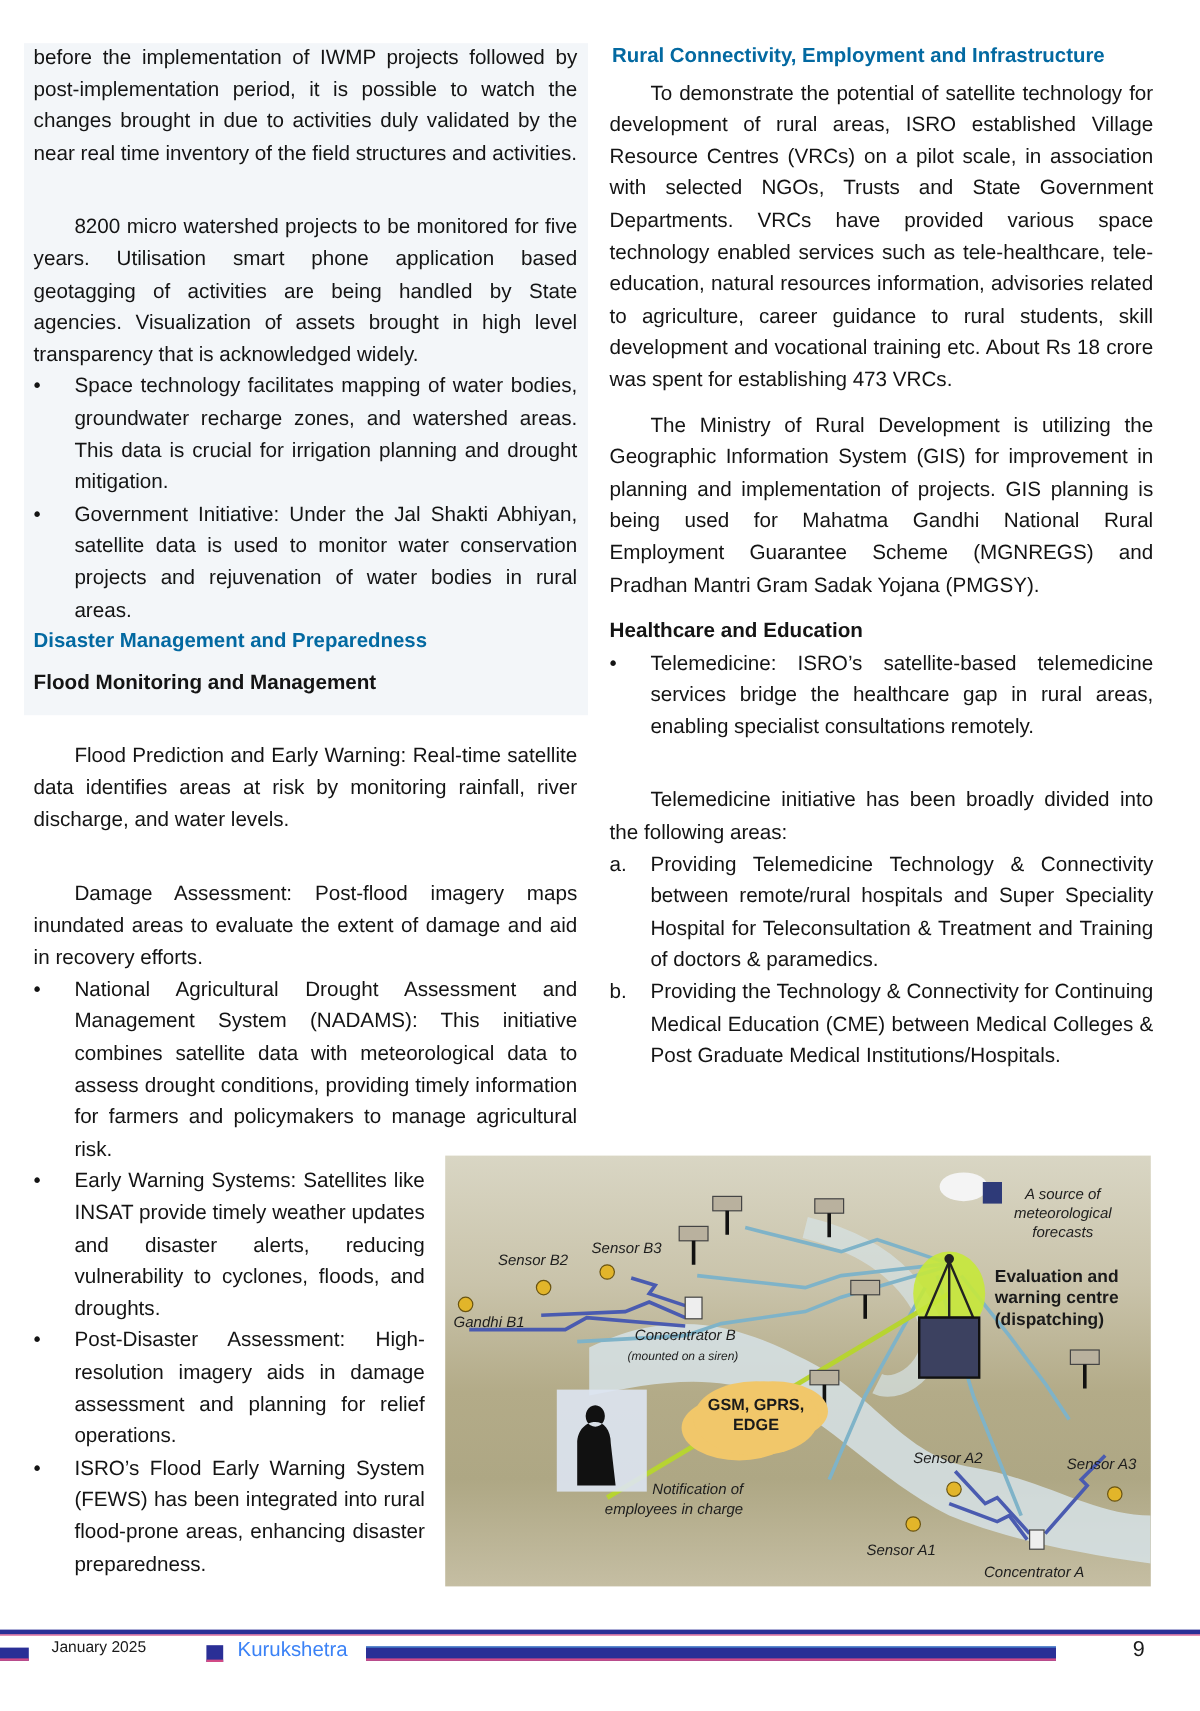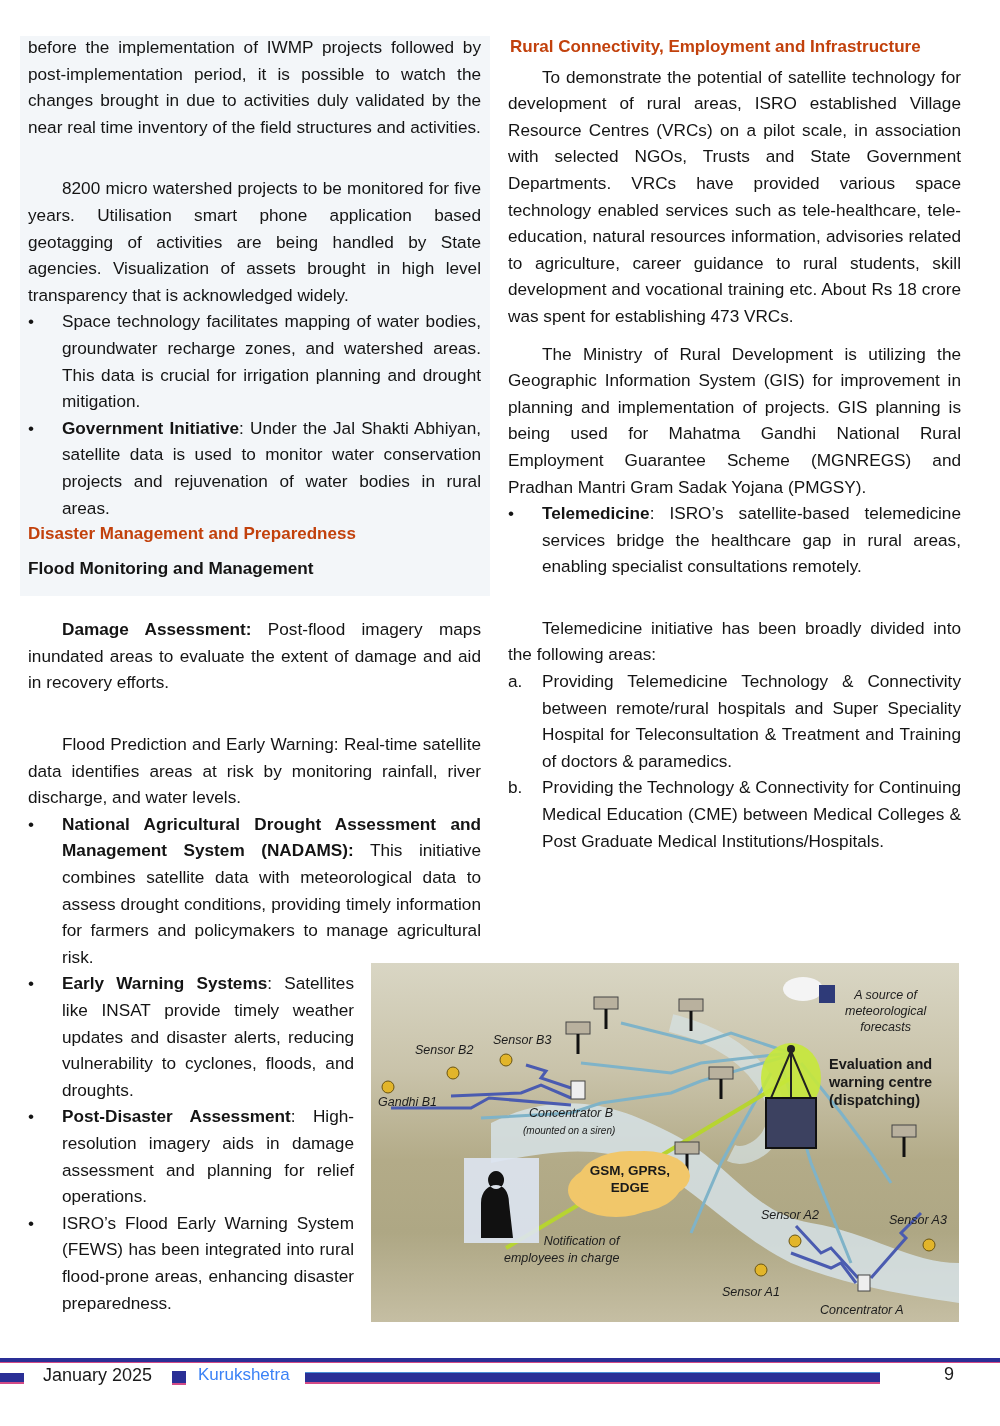--- a/index.html
+++ b/index.html
@@ -12,28 +12,28 @@
   .page-bg-left {
     position:absolute; left:20px; top:36px; width:470px; height:560px;
     background:#f3f6f9;
   }
   .col { position:absolute; font-size:17.2px; line-height:26.6px; }
   .col-left { left:28px; top:34px; width:453px; }
   .col-right { left:508px; top:34px; width:453px; }
   p { margin:0; text-align:justify; }
   p.indent { text-indent:34px;margin-top:35px; }
   .gap { margin-top:9px; }
-  .h-purple { color:#c2410c; font-weight:bold; font-size:17px; margin:0; }
+  .h-purple { color:#0369a1; font-weight:bold; font-size:17px; margin:0; }
   .h-black { font-weight:bold; font-size:17.2px; margin:0; }
   .bullet { position:relative; padding-left:34px; text-align:justify; margin:0; }
   .bullet .dot { position:absolute; left:0; top:0; }
   .col-left .bullet { padding-left:34px; }
   .lettered { position:relative; padding-left:34px; text-align:justify; margin:0; }
   .lettered .mark { position:absolute; left:0; top:0; }
-  b { font-weight:bold; }
+  b { font-weight:normal; }
   .narrow { width:326px; }
 
   
   .figure {
     position:absolute; left:371px; top:963px; width:588px; height:359px;
     background:linear-gradient(180deg,#d9d6c4 0%,#c9c3aa 30%,#b3ab88 55%,#aea784 75%,#c5bea3 100%);
     overflow:hidden;
   }
   .figure svg { position:absolute; left:0; top:0; }
   .fig-label {
@@ -52,21 +52,21 @@
     box-shadow: -14px 8px 0 -4px #f1c76a, 14px -6px 0 -6px #f1c76a;
   }
   .cloud-text {
     position:absolute; left:207px; top:199px; width:104px; text-align:center;
     font-weight:bold; font-size:13.5px; line-height:17px; color:#1a1a1a;
   }
   
   .footer-line-top { position:absolute; left:0; top:1358px; width:1000px; height:4px; background:#2a2f96; }
   .footer-line-top-pink { position:absolute; left:0; top:1362px; width:1000px; height:1px; background:#d24a86; }
   .footer-stub { position:absolute; left:0; top:1373px; width:24px; height:9px; background:#2a2f96; border-bottom:2px solid #d24a86; }
-  .footer-date { position:absolute; left:43px; top:1365px; font-size:18px; color:#1a1a1a; }
+  .footer-date { position:absolute; left:43px; top:1365px; font-size:13px; color:#1a1a1a; }
   .footer-square { position:absolute; left:172px; top:1371px; width:14px; height:12px; background:#2a2f96; border-bottom:2px solid #d24a86; }
   .footer-mag { position:absolute; left:198px; top:1365px; font-size:17px; color:#3b82f6; }
   .footer-bar { position:absolute; left:305px; top:1372px; width:575px; height:9px; background:#2a2f96; border-bottom:2px solid #d24a86; border-top:1px solid #4a8fd6; }
   .footer-page { position:absolute; left:944px; top:1364px; font-size:18px; color:#1a1a1a; }
 </style>
 </head>
 <body>
 
 <div class="page-bg-left"></div>
 
@@ -78,22 +78,22 @@
     <span class="dot">•</span>
     <span>Space technology facilitates mapping of water bodies, groundwater recharge zones, and watershed areas. This data is crucial for irrigation planning and drought mitigation.</span>
   </div>
   <div class="bullet gap">
     <span class="dot">•</span>
     <b>Government Initiative</b><span>: Under the Jal Shakti Abhiyan, satellite data is used to monitor water conservation projects and rejuvenation of water bodies in rural areas.</span>
   </div>
 
   <h3 class="h-purple gap">Disaster Management and Preparedness</h3>
   <h4 class="h-black" style="margin-top:7px">Flood Monitoring and Management</h4>
+  <p class="indent gap">Flood Prediction and Early Warning: Real-time satellite data identifies areas at risk by monitoring rainfall, river discharge, and water levels.</p>
   <p class="indent gap"><b>Damage Assessment:</b><span> Post-flood imagery maps inundated areas to evaluate the extent of damage and aid in recovery efforts.</span></p>
-  <p class="indent gap">Flood Prediction and Early Warning: Real-time satellite data identifies areas at risk by monitoring rainfall, river discharge, and water levels.</p>
 
   <div class="bullet gap">
     <span class="dot">•</span>
     <b>National Agricultural Drought Assessment and Management System (NADAMS):</b><span> This initiative combines satellite data with meteorological data to assess drought conditions, providing timely information for farmers and policymakers to manage agricultural risk.</span>
   </div>
 
   <div class="narrow">
     <div class="bullet gap">
       <span class="dot">•</span>
       <b>Early Warning Systems</b><span>: Satellites like INSAT provide timely weather updates and disaster alerts, reducing vulnerability to cyclones, floods, and droughts.</span>
@@ -107,20 +107,21 @@
       <span>ISRO’s Flood Early Warning System (FEWS) has been integrated into rural flood-prone areas, enhancing disaster preparedness.</span>
     </div>
   </div>
 </div>
 
 <div class="col col-right">
   <h3 class="h-purple" style="padding-left:2px">Rural Connectivity, Employment and Infrastructure</h3>
   <p class="indent" style="margin-top:3px">To demonstrate the potential of satellite technology for development of rural areas, ISRO established Village Resource Centres (VRCs) on a pilot scale, in association with selected NGOs, Trusts and State Government Departments. VRCs have provided various space technology enabled services such as tele-healthcare, tele-education, natural resources information, advisories related to agriculture, career guidance to rural students, skill development and vocational training etc. About Rs 18 crore was spent for establishing 473 VRCs.</p>
   <p class="indent gap" style="margin-top:11px">The Ministry of Rural Development is utilizing the Geographic Information System (GIS) for improvement in planning and implementation of projects. GIS planning is being used for Mahatma Gandhi National Rural Employment Guarantee Scheme (MGNREGS) and Pradhan Mantri Gram Sadak Yojana (PMGSY).</p>
 
+  <h4 class="h-black gap" style="margin-top:12px">Healthcare and Education</h4>
   <div class="bullet gap">
     <span class="dot">•</span>
     <b>Telemedicine</b><span>: ISRO’s satellite-based telemedicine services bridge the healthcare gap in rural areas, enabling specialist consultations remotely.</span>
   </div>
   <p class="indent gap">Telemedicine initiative has been broadly divided into the following areas:</p>
   <div class="lettered gap">
     <span class="mark">a.</span>
     <span>Providing Telemedicine Technology &amp; Connectivity between remote/rural hospitals and Super Speciality Hospital for Teleconsultation &amp; Treatment and Training of doctors &amp; paramedics.</span>
   </div>
   <div class="lettered gap">

